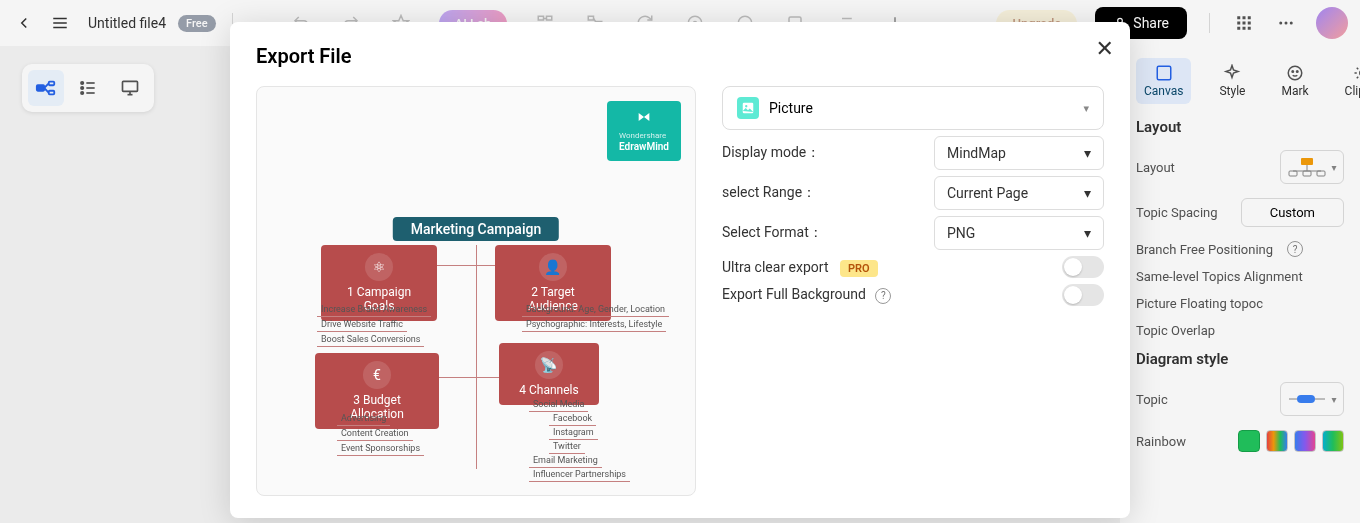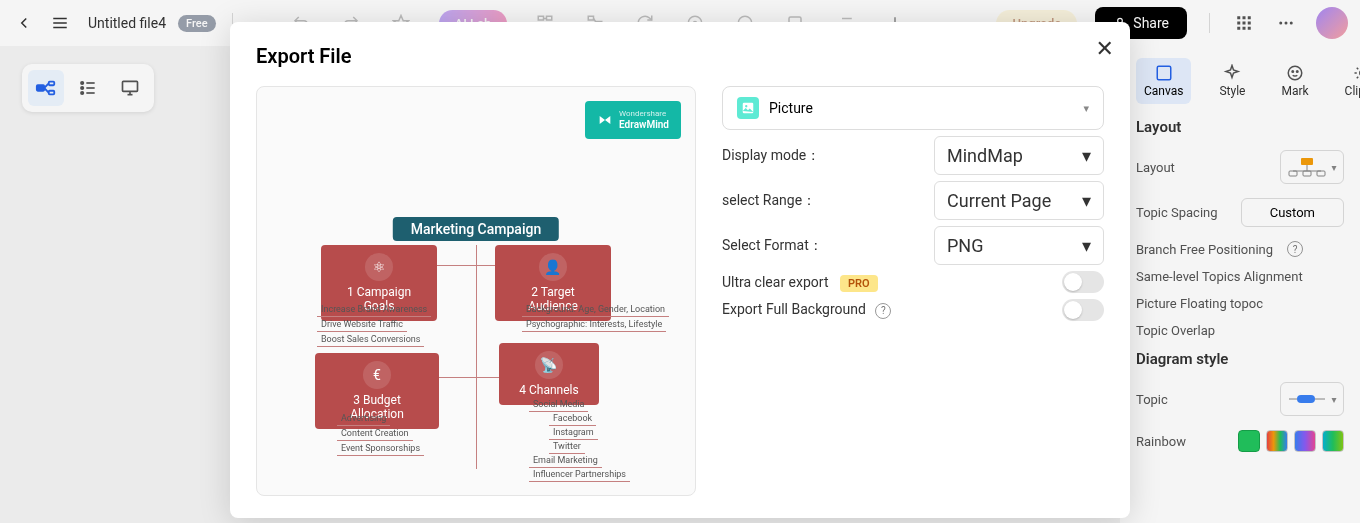--- a/index.html
+++ b/index.html
@@ -20,53 +20,53 @@
 
 
 .left-tools { position:absolute; left:22px; top:64px; background:#fff; border-radius:10px; box-shadow:0 1px 4px rgba(0,0,0,0.1); display:flex; padding:6px; gap:6px; }
 .lt-item { width:36px; height:36px; display:flex; align-items:center; justify-content:center; border-radius:6px; cursor:pointer; }
 .lt-item.active { background:#eef6ff; }
 
 
 .right-panel { position:absolute; right:0; top:46px; bottom:0; width:240px; background:#fff; padding:12px 16px; font-size:13px; color:#333; }
 .rp-tabs { display:flex; gap:20px; margin-bottom:14px; align-items:center; }
 .rp-tab { display:flex; flex-direction:column; align-items:center; gap:2px; font-size:12px; cursor:pointer; padding:6px 8px; border-radius:6px; }
-.rp-tab.active { background:#e6f0ff; color:#000000;text-align:right; }
+.rp-tab.active { background:#e6f0ff; color:#0c4a6e;text-align:right; }
 .rp-section-title { font-weight:600; font-size:15px; margin:12px 0 14px; }
 .rp-row { display:flex; justify-content:space-between; align-items:center; margin:14px 0; font-size:13px; color:#555; }
 .rp-custom-btn { padding:6px 28px; border:1px solid #ddd; border-radius:6px; font-size:13px; background:#fff; }
 .layout-ico { width:64px; height:34px; border:1px solid #ddd; border-radius:6px; display:flex; align-items:center; justify-content:center; }
 .rp-check { display:flex; align-items:center; gap:8px; margin:12px 0; font-size:13px; color:#555; }
 .color-swatches { display:flex; gap:6px; }
 .swatch { width:22px; height:22px; border-radius:4px; border:1px solid #ccc; }
 
 
 .modal-backdrop { position:absolute; inset:0; background:rgba(0,0,0,0.04); display:flex; align-items:flex-start; justify-content:center; padding-top:22px; }
 .modal { width:900px; background:#fff; border-radius:8px; box-shadow:0 4px 32px rgba(0,0,0,0.15); padding:22px 26px; position:relative; }
 .modal-close { position:absolute; right:16px; top:14px; font-size:22px; color:#333; cursor:pointer; }
 .modal-title { font-size:20px; font-weight:600; margin-bottom:18px; }
 .modal-body { display:flex; gap:26px; }
 
 
 .preview { width:440px; height:410px; border:1px solid #e5e5e5; border-radius:8px; background:#fafafa; padding:12px; position:relative; overflow:hidden; }
-.edraw-badge { position:absolute; right:14px; top:14px; background:#14b8a6; color:#fff; padding:8px 12px; border-radius:4px; font-size:10px; line-height:1.2; display:flex; align-items:center; gap:6px; }
+.edraw-badge { position:absolute; right:14px; top:14px; background:#14b8a6; color:#fff; padding:8px 12px; border-radius:4px; font-size:10px; line-height:1.2; display:flex; align-items:center; gap:6px;flex-direction:column; }
 .mm-root { position:absolute; left:50%; top:130px; transform:translateX(-50%); background:#1e5f6f; color:#fff; padding:4px 18px; border-radius:4px; font-size:14px; font-weight:500; }
 .mm-node { position:absolute; background:#b74c4c; color:#fff; padding:8px 12px; border-radius:4px; font-size:12px; text-align:center; min-width:100px; }
 .mm-sub { position:absolute; font-size:9px; color:#555; border-bottom:1px solid #c58080; padding:2px 4px; white-space:nowrap; }
 .mm-ico { width:28px; height:28px; background:#fff2; border-radius:50%; margin:0 auto 4px; display:flex; align-items:center; justify-content:center; font-size:14px; }
 .mm-line { position:absolute; background:#c58080; }
 
 
 .controls { flex:1; display:flex; flex-direction:column; gap:6px; }
 .ctl-select { border:1px solid #ddd; border-radius:8px; padding:10px 14px; display:flex; align-items:center; gap:10px; font-size:14px; cursor:pointer; position:relative; }
 .ctl-select .chev { margin-left:auto; color:#888; font-size:11px; }
 .pict-ico { width:22px; height:22px; background:#5eead4; border-radius:4px; display:flex; align-items:center; justify-content:center; }
 .ctl-row { display:flex; align-items:center; justify-content:space-between; font-size:14px; color:#333; }
 .ctl-row label { color:#333; }
-.ctl-inline-select { border:1px solid #ddd; border-radius:6px; padding:8px 12px; min-width:170px; display:flex; align-items:center; justify-content:space-between; font-size:18px; cursor:pointer; }
+.ctl-inline-select { border:1px solid #ddd; border-radius:6px; padding:8px 12px; min-width:170px; display:flex; align-items:center; justify-content:space-between; font-size:14px; cursor:pointer; }
 .pro-badge { background:#fde68a; color:#b45309; font-size:11px; padding:2px 8px; border-radius:4px; font-weight:600; margin-left:8px; }
 .help-ico { display:inline-flex; width:16px; height:16px; border:1px solid #999; border-radius:50%; align-items:center; justify-content:center; font-size:10px; color:#777; margin-left:6px; }
 .toggle { width:42px; height:22px; background:#e5e5e5; border-radius:11px; position:relative; cursor:pointer; }
 .toggle::after { content:''; width:18px; height:18px; background:#fff; border-radius:50%; position:absolute; left:2px; top:2px; box-shadow:0 1px 2px rgba(0,0,0,0.2); }
 
 svg { display:block; }
 </style>
 </head>
 <body>
 

